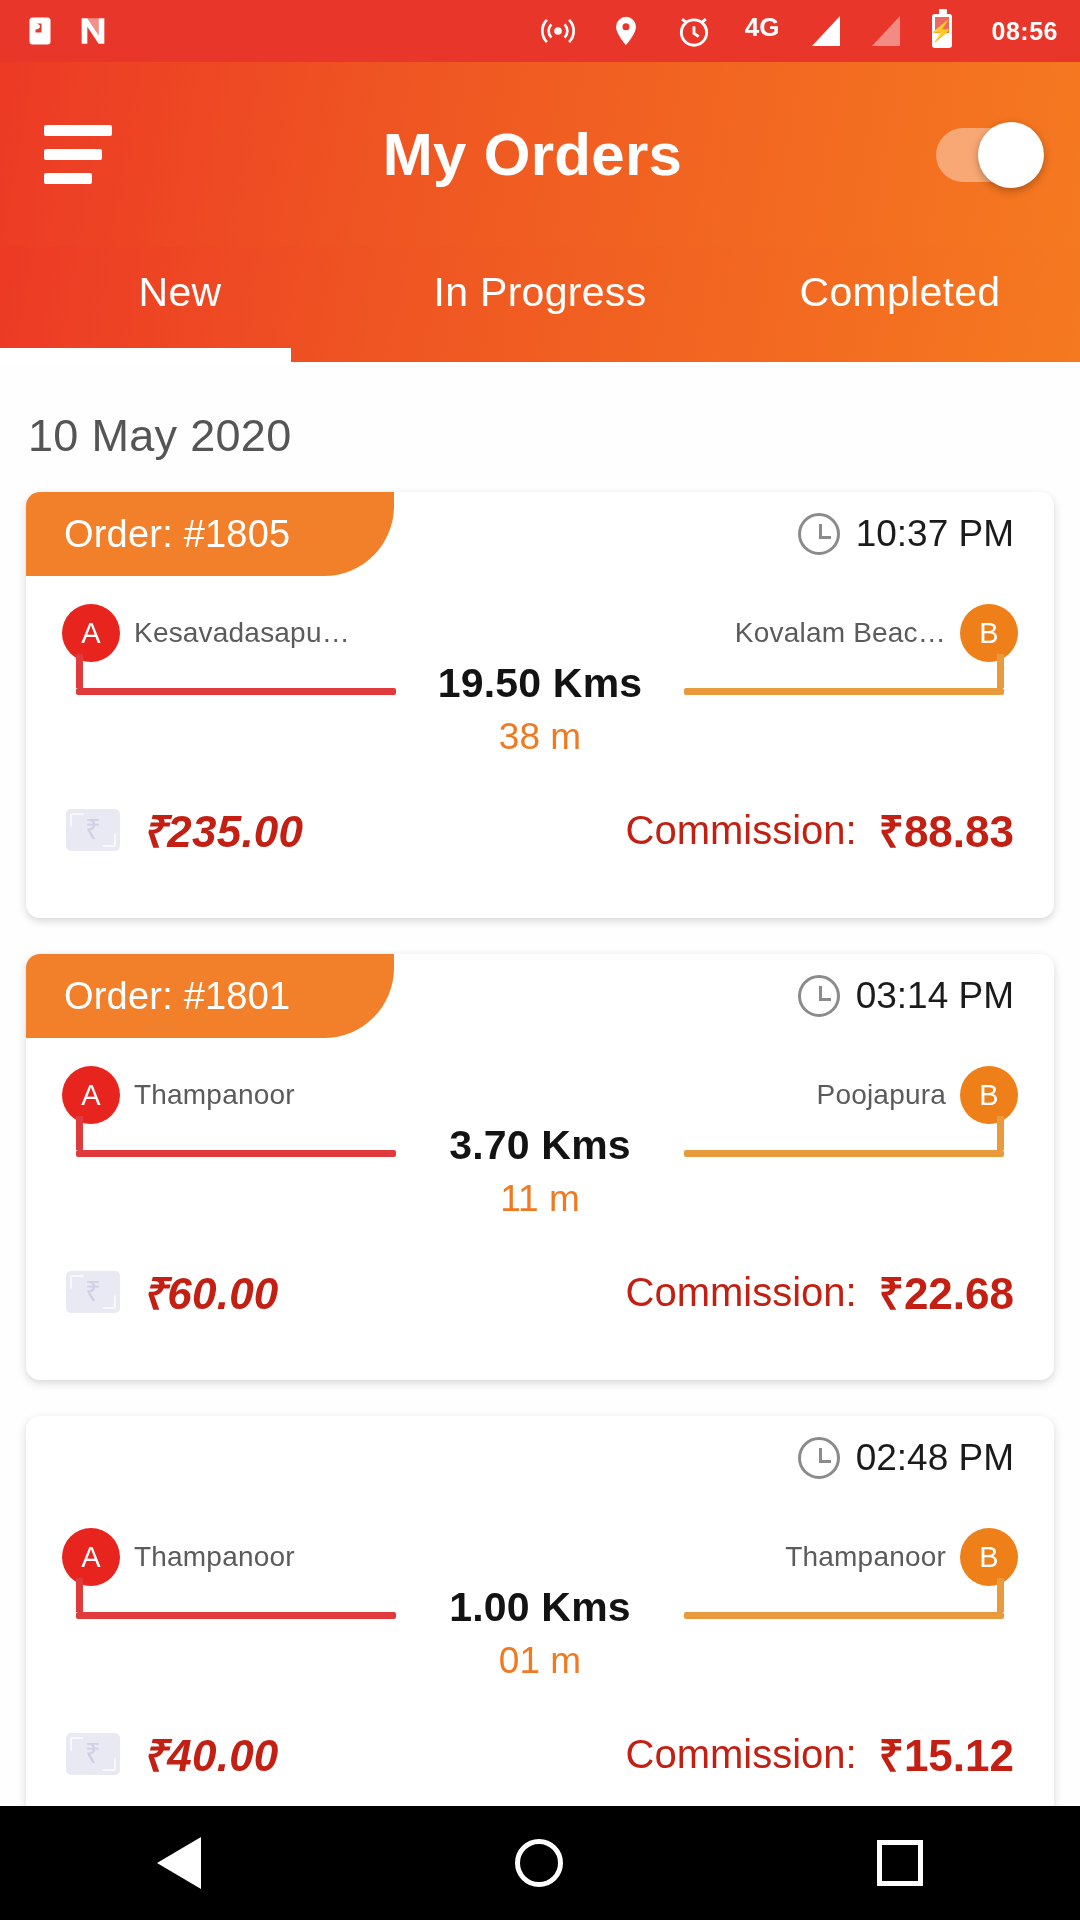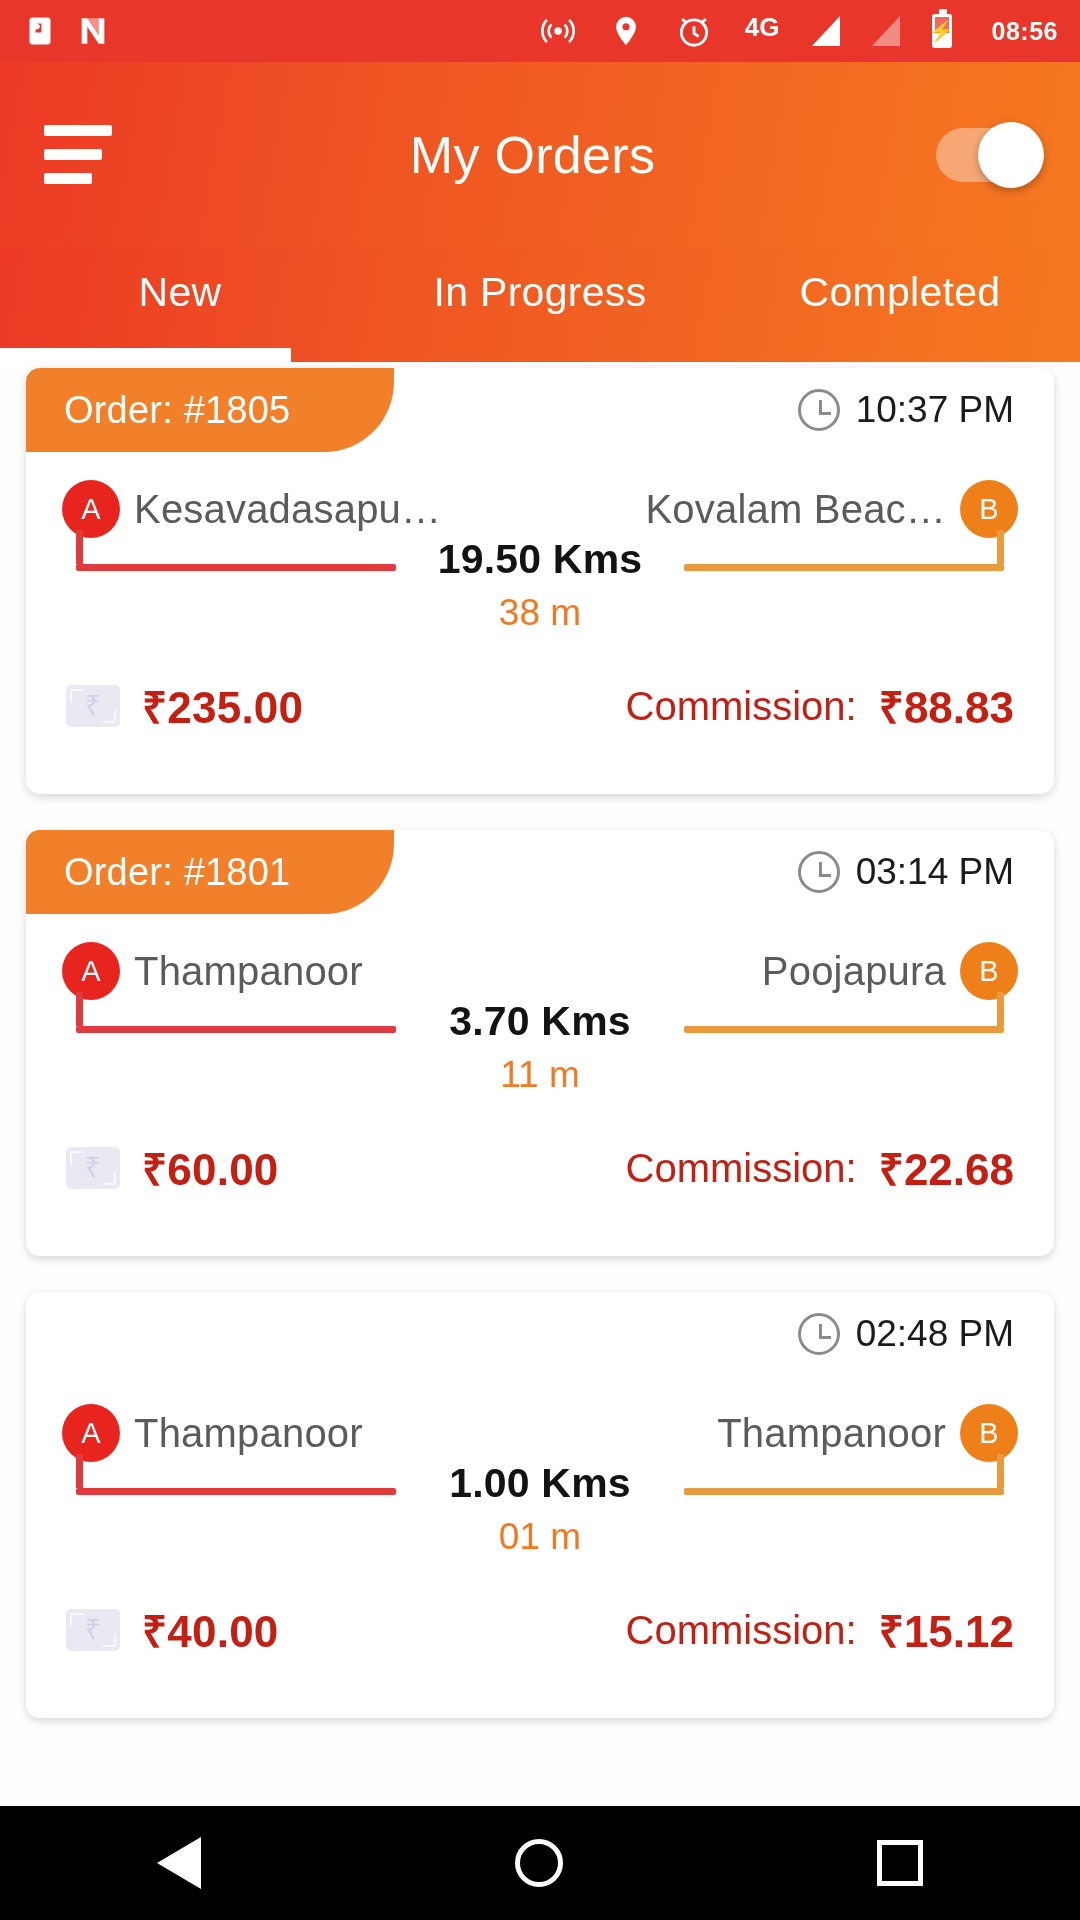--- a/index.html
+++ b/index.html
@@ -43,21 +43,21 @@
     padding:0 44px;
     position:relative;
   }
   .hamburger{ width:70px; display:flex; flex-direction:column; gap:13px; cursor:pointer;}
   .hamburger i{ display:block; height:11px; background:#fff; border-radius:2px;}
   .hamburger i:nth-child(1){ width:68px;}
   .hamburger i:nth-child(2){ width:58px;}
   .hamburger i:nth-child(3){ width:48px;}
   .appbar-title{
     position:absolute; left:0; right:15px; text-align:center;
-    color:#fff; font-size:52px; font-weight:normal; letter-spacing:.3px;
+    color:#fff; font-size:60px; font-weight:bold; letter-spacing:.3px;
     pointer-events:none;
   }
   .switch{
     margin-left:auto; width:100px; height:54px; border-radius:30px;
     background:rgba(255,255,255,.38); position:relative; cursor:pointer;
   }
   .switch .knob{
     position:absolute; top:-6px; right:-8px; width:66px; height:66px; border-radius:50%;
     background:#fff; box-shadow:0 3px 8px rgba(0,0,0,.28);
   }
@@ -125,21 +125,21 @@
   .pt.a{ left:36px; }
   .pt.b{ right:36px; flex-direction:row; }
   .pin{
     width:58px; height:58px; border-radius:50%;
     color:#fff; font-size:29px; display:flex; align-items:center; justify-content:center;
     flex:none;
   }
   .pin.a{ background:#e8241f; }
   .pin.b{ background:#ef8019; }
   .loc{
-    font-size:40px; color:#5b5b5b; white-space:nowrap; letter-spacing:.2px;
+    font-size:28px; color:#5b5b5b; white-space:nowrap; letter-spacing:.2px;
   }
   .bar{
     position:absolute; height:7px; border-radius:2px; top:84px;
   }
   .bar.left{ left:50px; width:320px; background:#e03a3c; }
   .bar.right{ right:50px; width:320px; background:#e89a3c; }
   .stem{
     position:absolute; width:7px; height:34px; top:50px;
   }
   .stem.a{ left:50px; background:#e03a3c; }
@@ -161,21 +161,21 @@
     width:54px; height:42px; border-radius:5px; background:#e9e9f4;
     display:flex; align-items:center; justify-content:center; flex:none;
     margin-right:22px; position:relative;
   }
   .note-icon span{ color:#cfd0e6; font-size:28px; line-height:1; }
   .note-icon:before,.note-icon:after{
     content:""; position:absolute; width:12px; height:12px; border:2px solid #f7f7fc; border-radius:2px;
   }
   .note-icon:before{ left:4px; top:4px; border-right:none; border-bottom:none;}
   .note-icon:after{ right:4px; bottom:4px; border-left:none; border-top:none;}
-  .fare{ font-size:44px; font-weight:bold; color:#c31f13; letter-spacing:.2px;}
+  .fare{ font-size:44px; font-weight:bold; color:#c31f13; letter-spacing:.2px;font-style:italic;}
   .comm-wrap{ margin-left:auto; display:flex; align-items:center; gap:22px;}
   .comm-label{ font-size:40px; color:#c31f13; }
   .comm-val{ font-size:44px; font-weight:bold; color:#c31f13; }
 
   
   .navbar{
     position:absolute; bottom:0; left:0; width:1080px; height:114px;
     background:#000; display:flex; align-items:center; justify-content:space-around;
   }
   .nav-back{
@@ -240,20 +240,21 @@
 
 <div class="tabs">
   <div class="tab">New</div>
   <div class="tab">In Progress</div>
   <div class="tab">Completed</div>
   <div class="tab-indicator"></div>
 </div>
 
 <div class="content">
 
+  <div class="date-header">10 May 2020</div>
 
   <div class="card">
     <div class="card-head">
       <div class="order-tag">Order: #1805</div>
       <div class="order-time">
         <span class="clock"></span>
         <span>10:37 PM</span>
       </div>
     </div>
     <div class="route">

